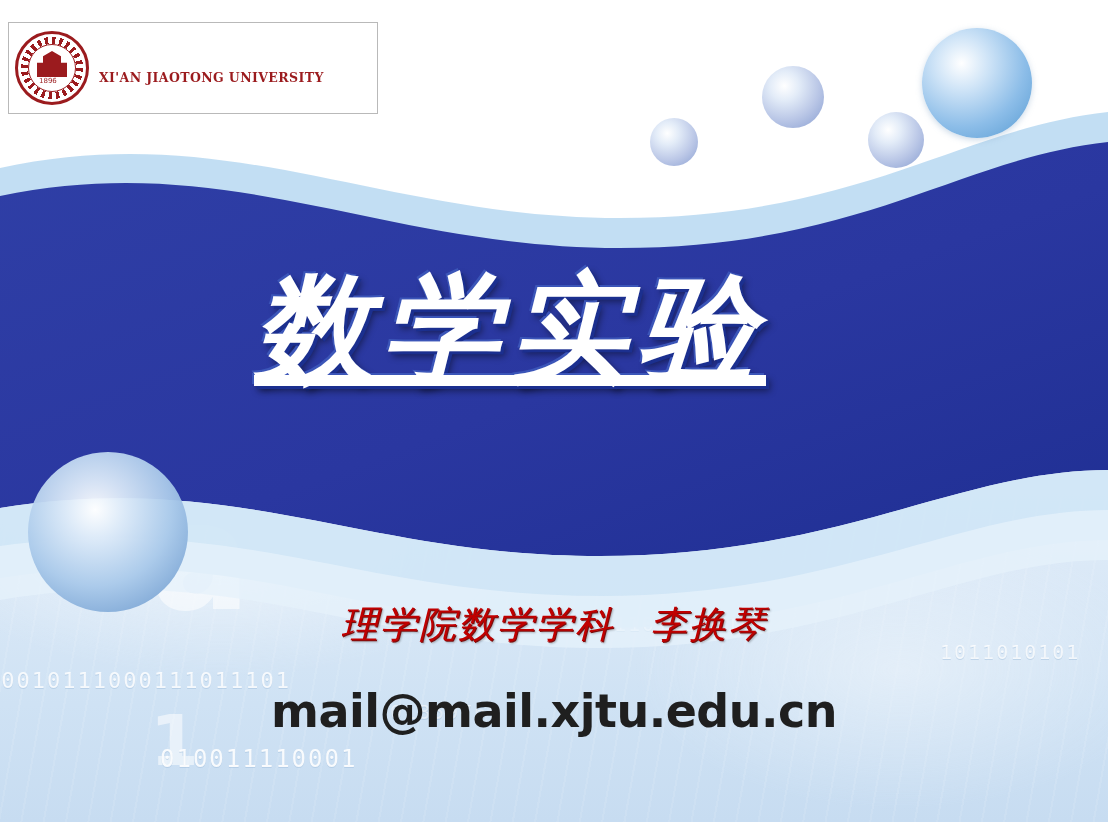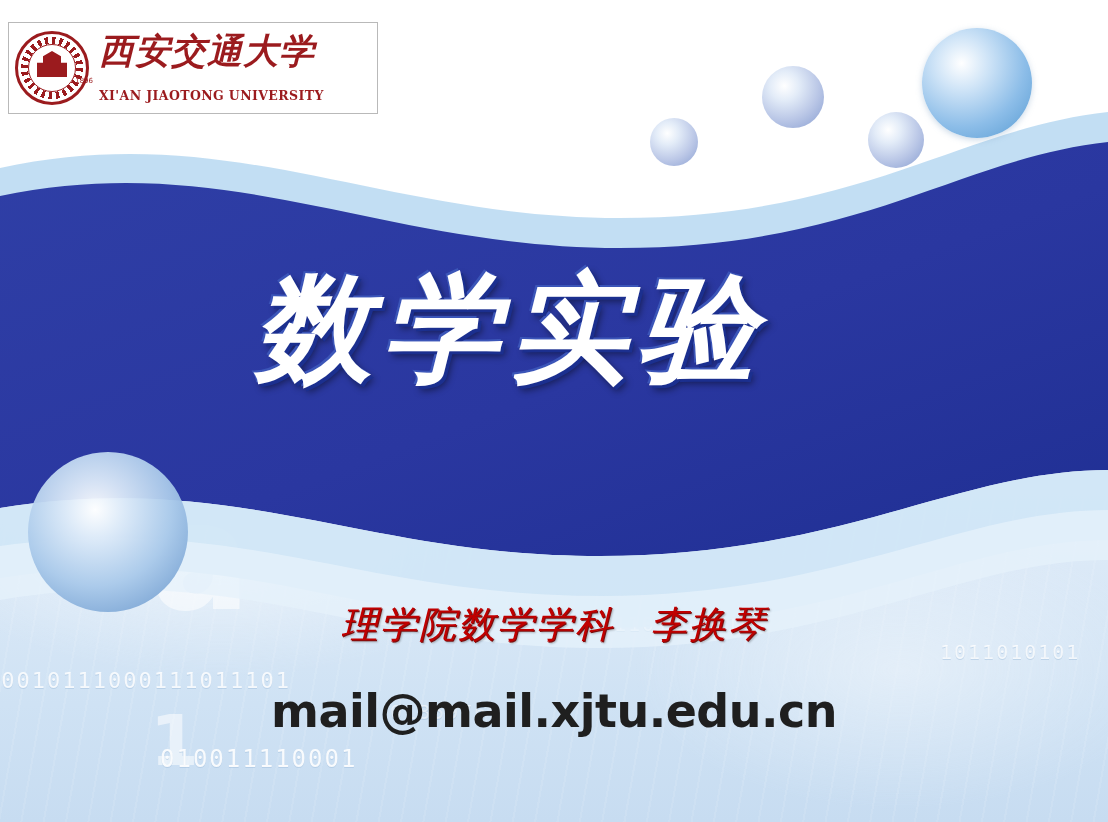--- a/index.html
+++ b/index.html
@@ -125,26 +125,25 @@
     position: absolute;
     left: 22px; top: 20px;
     width: 30px; height: 26px;
     background: #9b1b1e;
     clip-path: polygon(0% 100%, 0% 45%, 20% 45%, 20% 20%, 50% 0%, 80% 20%, 80% 45%, 100% 45%, 100% 100%);
   }
   .logo-seal .year {
     position: absolute;
     left: 24px; top: 46px;
     width: 26px;
-    text-align: right;
+    text-align: left;
     font-size: 7px;
     color: #9b1b1e;
     font-family: "DejaVu Sans", sans-serif;
     letter-spacing: 0px;
-    margin-left: 28px;
   }
   .logo-text {
     margin-left: 10px;
     display: flex;
     flex-direction: column;
     justify-content: center;
   }
   .logo-cn {
     font-family: "DejaVu Serif", serif;
     font-size: 35px;
@@ -207,20 +206,21 @@
     font-size: 118px;
     font-weight: bold;
     font-style: italic;
     letter-spacing: 10px;
     color: #ffffff;
     text-shadow:
       3px 3px 0 #1b2f8f,
       -2px -2px 0 #3b55b8,
       4px 5px 7px rgba(0,0,0,0.45);
     white-space: nowrap;
+    text-decoration: underline;
   }
 
   
   .subtitle {
     position: absolute;
     left: 0;
     top: 600px;
     width: 1108px;
     text-align: center;
     font-family: "DejaVu Serif", serif;
@@ -302,21 +302,20 @@
 
   <div class="logo-box">
     <div class="logo-seal">
       <div class="gear"></div>
       <div class="ring" style="background:transparent;"></div>
       <div class="inner"></div>
       <div class="arch"></div>
       <div class="year">1896</div>
     </div>
     <div class="logo-text">
-      <div class="logo-cn">西安交通大学</div>
       <div class="logo-en">XI'AN JIAOTONG UNIVERSITY</div>
     </div>
   </div>
 
   <div class="title">数学实验</div>
 
   <div class="subtitle">
     <span>理学院数学学科</span><span class="gap"></span><span>李换琴</span>
   </div>
 

